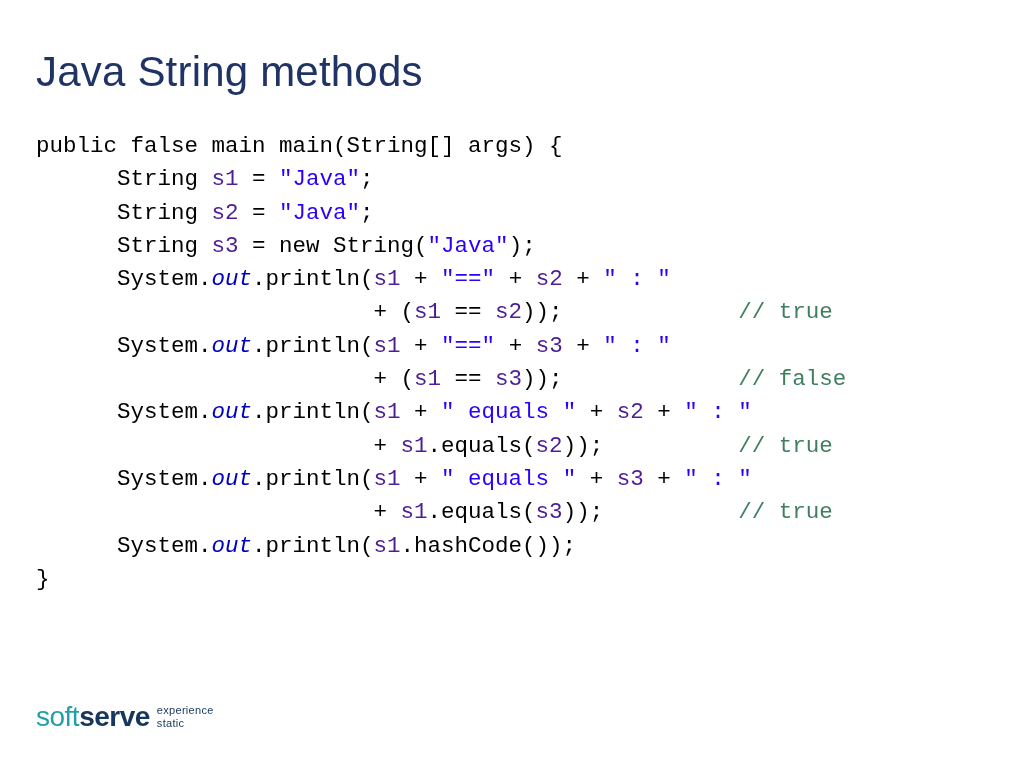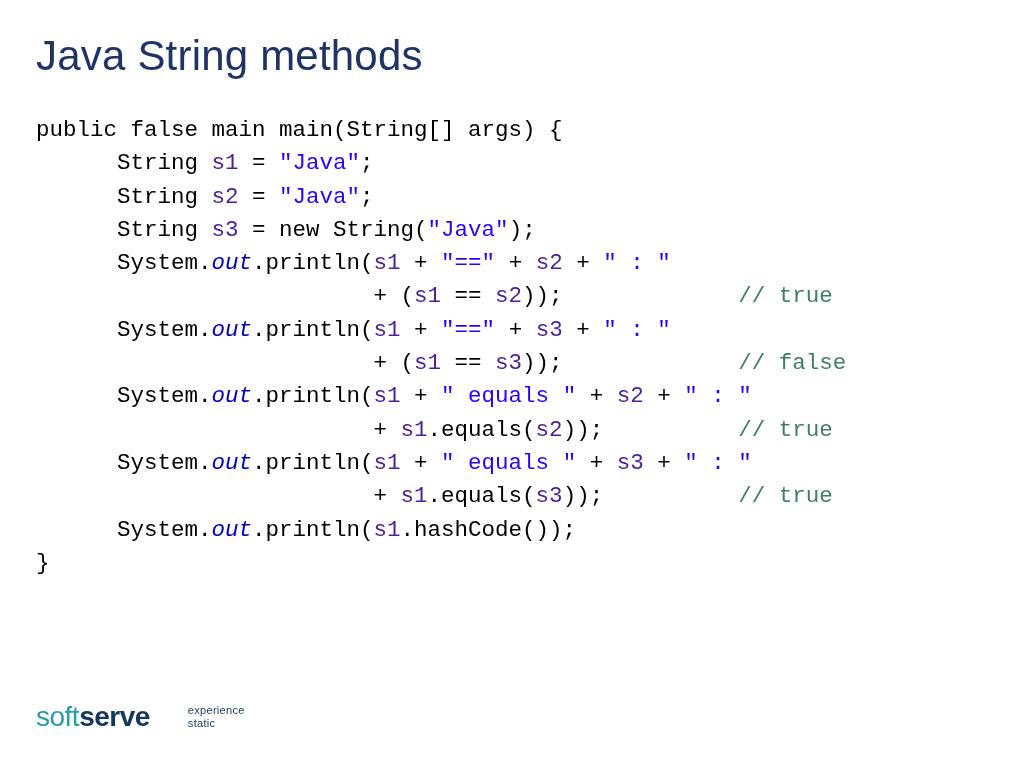--- a/index.html
+++ b/index.html
@@ -7,21 +7,21 @@
       width: 1024px;
       height: 767px;
       background: #fff;
       font-family: "Segoe UI", Tahoma, Arial, sans-serif;
       position: relative;
       overflow: hidden;
     }
     .slide {
       width: 100%;
       height: 100%;
-      padding: 32px 36px 0 36px;
+      padding: 48px 36px 0 36px;
       position: relative;
     }
     .title {
       font-size: 42px;
       font-weight: 400;
       color: #1f3364;
       margin-bottom: 34px;
       letter-spacing: 0.2px;
     }
     .code {
@@ -53,21 +53,20 @@
       text-align: right;
     }
     .logo-soft { color: #249faa; font-weight: 300; }
     .logo-serve { color: #17365b; font-weight: 700; letter-spacing: -0.5px; }
     .logo-tag {
       font-size: 11px;
       color: #17365b;
       line-height: 1.15;
       font-weight: 400;
       letter-spacing: 0.3px;
-      margin-left: 31px;
     }
   </style>
 </head>
 <body>
 
 <div class="slide">
   <h1 class="title">Java String methods</h1>
 
   <div class="code"><span class="kw">public</span> <span class="kw">false</span> <span class="kw">main</span><span> main(String[] args) {</span>
 <span>      String </span><span class="var">s1</span><span> = </span><span class="str">"Java"</span><span>;</span>

